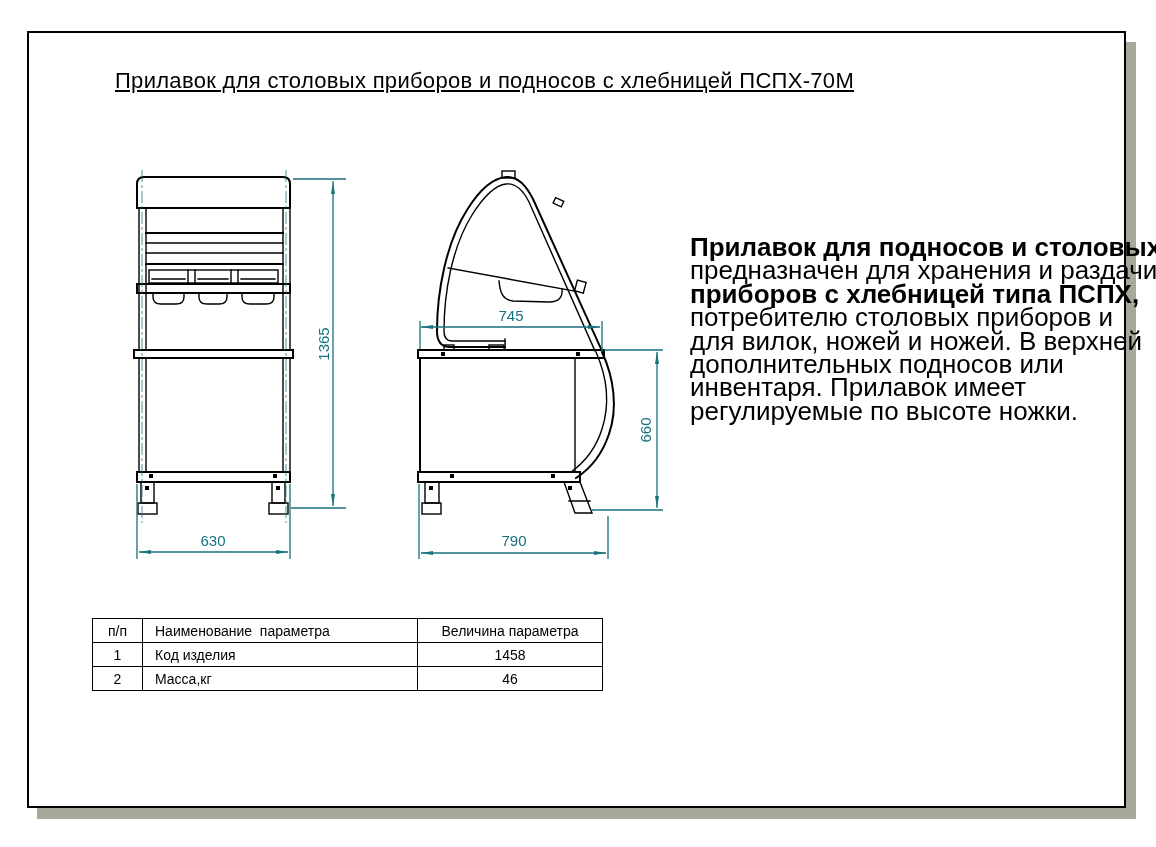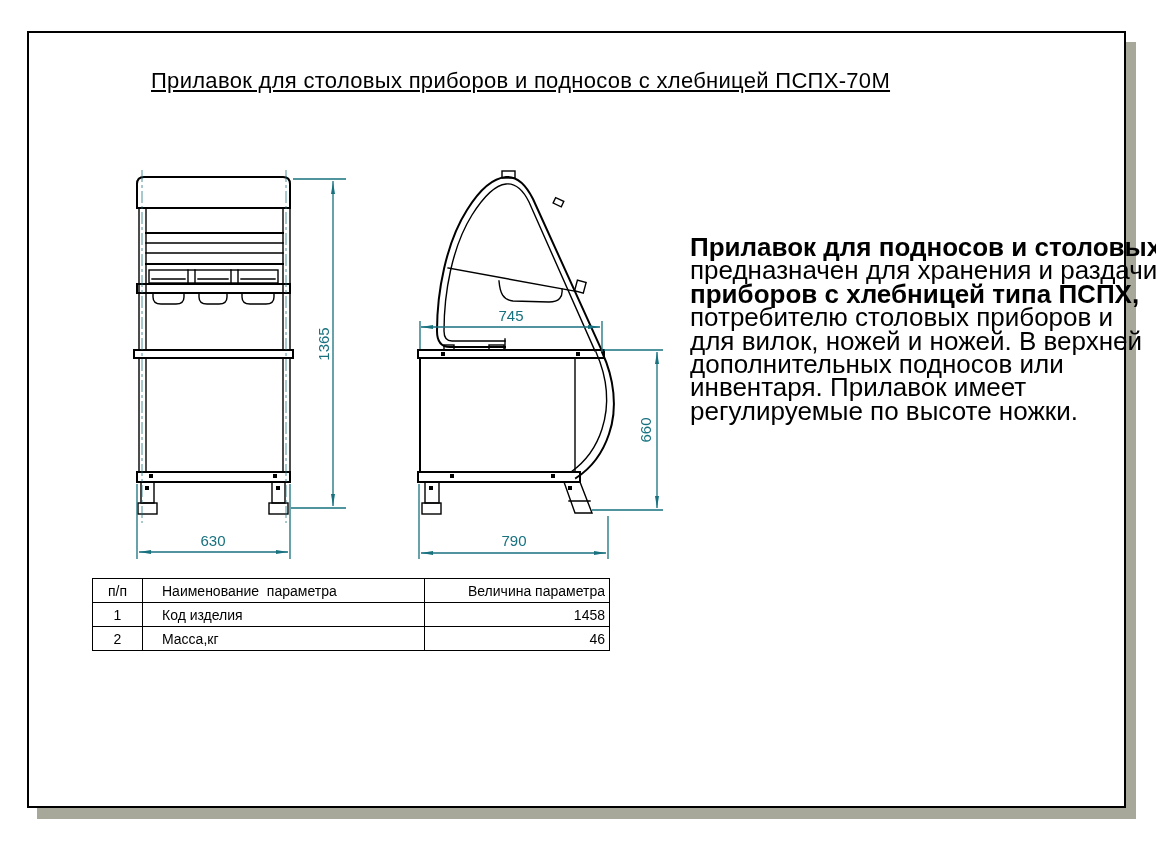--- a/index.html
+++ b/index.html
@@ -13,39 +13,38 @@
   }
   .frame{
     position:absolute;left:27px;top:31px;width:1095px;height:773px;
     border:2px solid #000;background:#fff;
     box-shadow:10px 11px 0 var(--shadow);
   }
   .title{
     position:absolute;left:115px;top:68px;
     font-size:22px;letter-spacing:0.3px;white-space:nowrap;
     text-decoration:underline;
-    margin-left:36px;
   }
   .desc{
     position:absolute;left:690px;top:236px;
     font-size:26px;line-height:23.4px;
   }
   .desc .desc-line{white-space:nowrap;}
   .desc .bold{font-weight:bold;}
   table.params{
-    position:absolute;left:92px;top:578px;
+    position:absolute;left:92px;top:618px;
     border-collapse:collapse;font-size:14px;
   }
   table.params th,table.params td{
     border:1px solid #000;font-weight:normal;height:23px;
     padding:0 4px;white-space:pre;
   }
   table.params .c0{width:41px;text-align:center;}
-  table.params .c1{width:258px;text-align:left;padding-left:19px;}
-  table.params .c2{width:176px;text-align:right;}
+  table.params .c1{width:258px;text-align:left;padding-left:12px;}
+  table.params .c2{width:176px;text-align:center;}
   svg.drawing{position:absolute;left:0;top:0;}
   .blk2{stroke:#000;stroke-width:2;fill:none;stroke-linecap:square;}
   .blk1{stroke:#000;stroke-width:1.4;fill:none;stroke-linecap:square;}
   .blkf{fill:#000;stroke:none;}
   .dim{stroke:var(--teal);stroke-width:1.3;fill:none;}
   .dimf{fill:var(--teal);stroke:none;}
   .dim-text{fill:var(--teal);font-size:15px;font-family:"Liberation Sans",sans-serif;}
   .cline{stroke:var(--teal);stroke-width:1;fill:none;stroke-dasharray:12 3 3 3;opacity:.75;}
 </style>
 </head>

